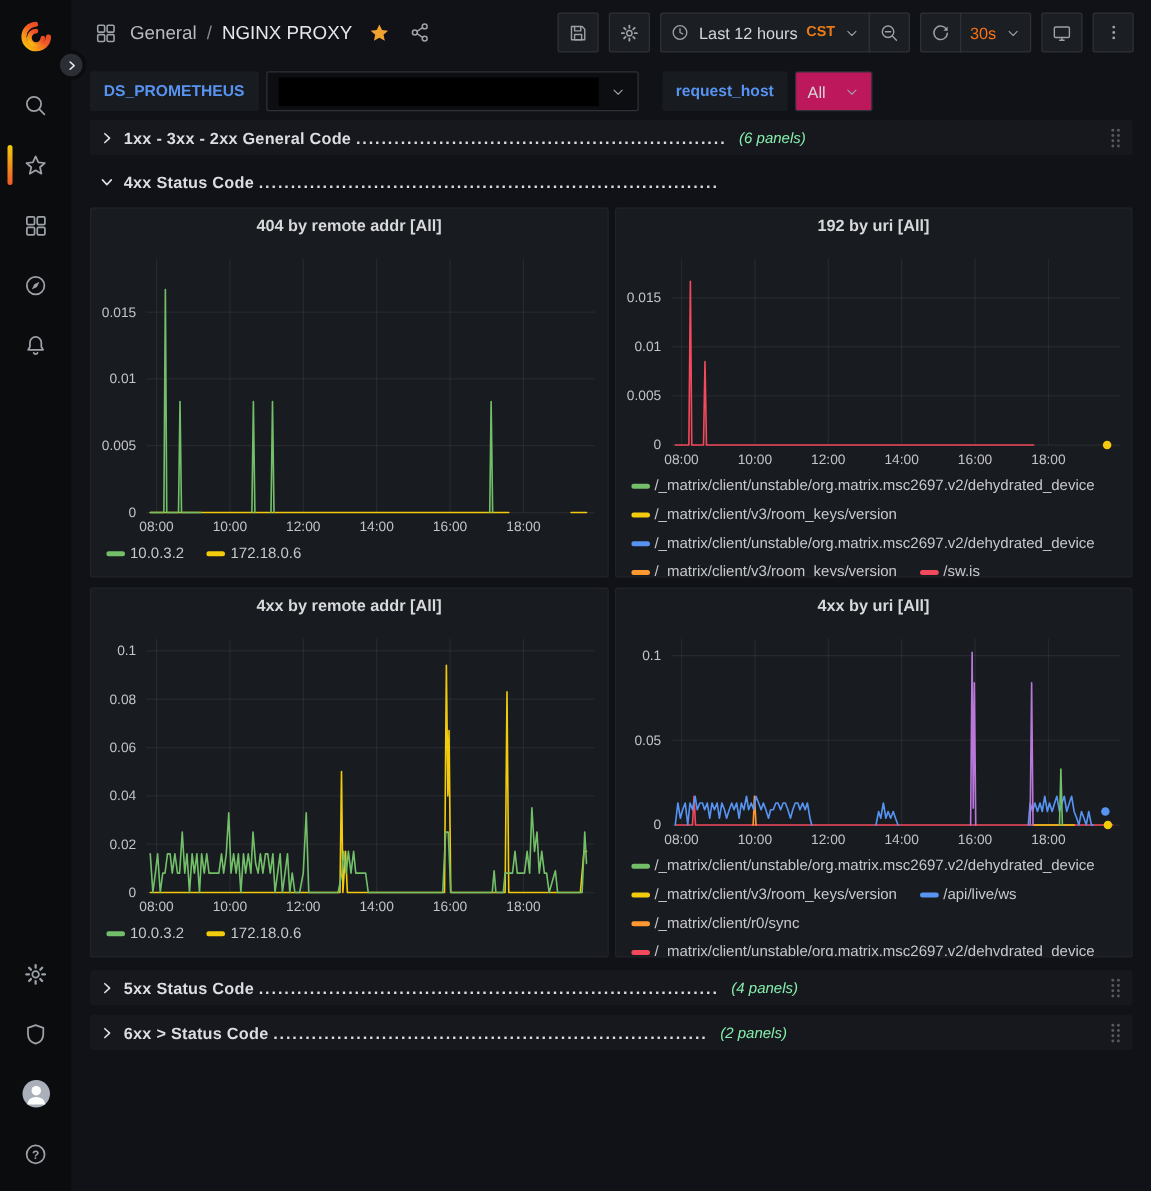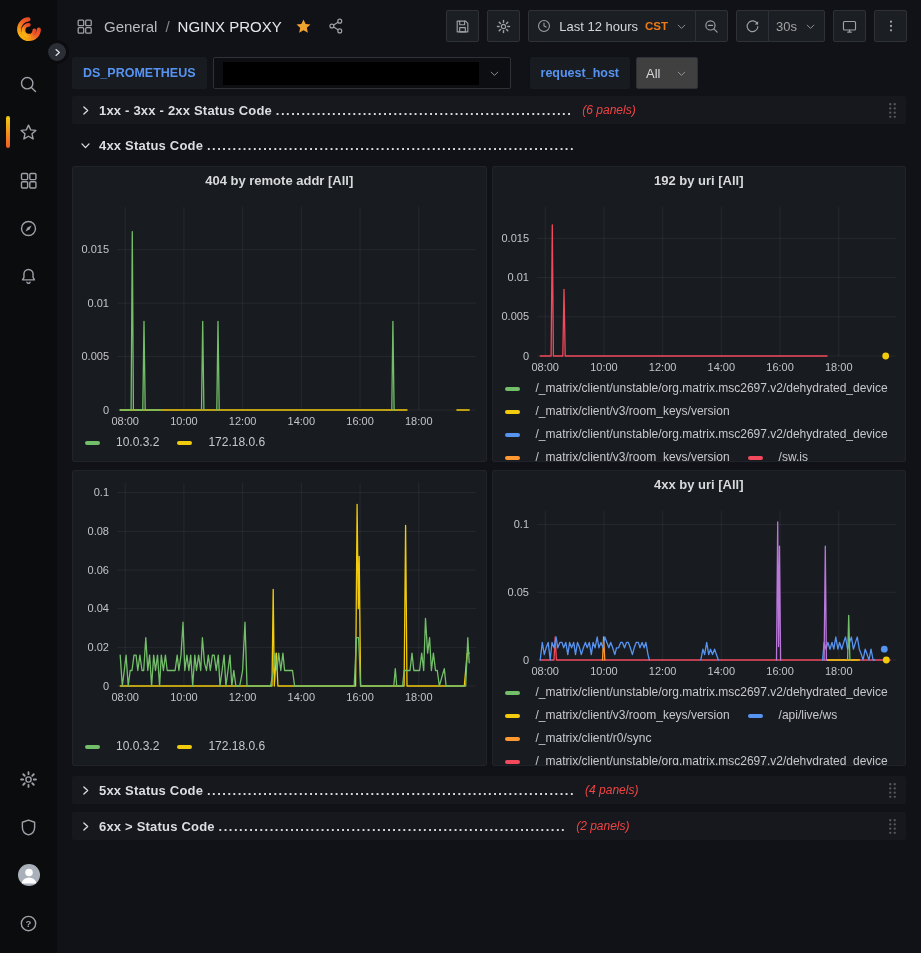--- a/index.html
+++ b/index.html
@@ -27,47 +27,47 @@
   .crumb-sep { font-size:15px; color:#85878d; }
   .crumb-title { font-size:15px; color:#e6e7ea; }
   .flat-btn { background:none; border:none; padding:2px; margin-left:10px; cursor:pointer; display:flex; align-items:center; }
   .nav-right { margin-left:auto; display:flex; align-items:center; gap:8px; }
   .icon-btn { height:32px; min-width:33px; border:1px solid #2e3138; background:#1b1e23; border-radius:2px; display:flex; align-items:center; justify-content:center; padding:0 7px; gap:7px; cursor:pointer; color:#d5d6da; }
   .btn-group { display:flex; }
   .btn-group .icon-btn:first-child { border-radius:2px 0 0 2px; }
   .btn-group .icon-btn:last-child { border-radius:0 2px 2px 0; margin-left:-1px; }
   .time-text { font-size:13px; color:#d5d6da; white-space:nowrap; }
   .tz { font-size:11.5px; font-weight:700; color:#eb7b18; }
-  .interval { font-size:13px; color:#a3a3a3; }
+  .interval { font-size:13px; color:#f97316; }
 
   
   .subnav { height:42px; flex:none; display:flex; align-items:center; gap:6px; padding:0 15px; }
   .var-label { height:32px; display:flex; align-items:center; padding:0 11px; background:#181b1f; color:#5794f2; font-size:12.5px; font-weight:600; border-radius:2px; }
   .var-select { height:32px; background:#0c0e12; border:1px solid #2e3138; border-radius:2px; display:flex; align-items:center; padding:0 9px; gap:9px; cursor:pointer; }
   .redacted { width:256px; height:23px; background:#000; }
-  .var-select.small { background:#404040; min-width:62px; justify-content:space-between; font-size:13px; color:#d5d6da; }
+  .var-select.small { background:#be185d; min-width:62px; justify-content:space-between; font-size:13px; color:#d5d6da; }
 
   
   .dash { flex:1; padding:2px 15px 0; overflow:hidden; }
   .row-strip { height:28px; display:flex; align-items:center; background:#16181d; border-radius:2px; padding:0 7px; margin-bottom:8px; cursor:pointer; }
   .row-strip.bare { background:transparent; height:26px; margin:4px 0 8px; }
   .row-chev { flex:none; margin-right:7px; display:flex; }
   .row-title { font-size:13px; font-weight:700; color:#dcdde1; white-space:nowrap; overflow:hidden; letter-spacing:.2px; }
   .leader { letter-spacing:1.5px; }
-  .count { font-size:12px; font-style:italic; color:#ef4444; margin-left:10px; white-space:nowrap; }
+  .count { font-size:12px; font-style:italic; color:#86efac; margin-left:10px; white-space:nowrap; }
   .drag { margin-left:auto; cursor:grab; display:flex; padding:2px; }
 
   .grid { display:grid; grid-template-columns:1fr 1fr; gap:8px 5px; margin-bottom:10px; }
   .panel { height:296px; background:#181b1f; border:1px solid #202329; border-radius:2px; display:flex; flex-direction:column; min-width:0; overflow:hidden; }
   .panel-title { height:28px; line-height:28px; margin-top:0; text-align:center; font-size:13px; font-weight:600; color:#d8d9da; cursor:pointer; white-space:nowrap; overflow:hidden; }
   .chart { flex:1; min-height:0; }
   .legend { flex:none; padding:0 12px; display:flex; flex-wrap:wrap; column-gap:18px; row-gap:4px; align-content:flex-start; overflow:hidden; }
   .legend.single { height:28px; }
   .legend.multi { height:82px; }
-  .legend-item { display:flex; align-items:center; gap:16px; max-width:100%; white-space:nowrap; overflow:hidden; font-size:12px; line-height:19px; color:#c7c8cc; cursor:pointer; }
+  .legend-item { display:flex; align-items:center; gap:4px; max-width:100%; white-space:nowrap; overflow:hidden; font-size:12px; line-height:19px; color:#c7c8cc; cursor:pointer; }
   .legend-marker { width:15px; height:4px; border-radius:2px; flex:none; }
 </style>
 </head>
 <body>
 
 <div class="app">
 
   <aside class="sidebar">
     <div class="side-logo">
       <svg width="30" height="30" viewBox="0 0 26 26">
@@ -263,21 +263,21 @@
     </div>
 
     <div class="dash">
 
       <div class="row-strip">
         <span class="row-chev">
           <svg width="13" height="13" viewBox="0 0 24 24">
               <path d="M9 5.5 l7 6.5 -7 6.5" fill="none" stroke="#dcdde1" stroke-width="2.4" stroke-linecap="round" stroke-linejoin="round"></path>
             </svg>
         </span>
-        <span class="row-title"><span>1xx - 3xx - 2xx Status Code </span><span class="leader">..........................................................</span></span>
+        <span class="row-title"><span>1xx - 3xx - 2xx General Code </span><span class="leader">..........................................................</span></span>
         <span class="count">(6 panels)</span>
         <span class="drag">
           <svg width="9" height="17" viewBox="0 0 10 19">
               <g fill="#55585f">
                 <circle cx="2.5" cy="2.5" r="1.3"></circle>
                 <circle cx="7.5" cy="2.5" r="1.3"></circle>
                 <circle cx="2.5" cy="7.2" r="1.3"></circle>
                 <circle cx="7.5" cy="7.2" r="1.3"></circle>
                 <circle cx="2.5" cy="11.9" r="1.3"></circle>
                 <circle cx="7.5" cy="11.9" r="1.3"></circle>
@@ -382,20 +382,21 @@
                 <span class="legend-marker" style="background: rgb(255, 152, 48);"></span>
                 <span>/_matrix/client/v3/room_keys/version</span>
               </span>
               <span class="legend-item">
                 <span class="legend-marker" style="background: rgb(242, 73, 92);"></span>
                 <span>/sw.js</span>
               </span>
             </div>
         </section>
         <section class="panel">
+          <h2 class="panel-title">4xx by remote addr [All]</h2>
           <div class="chart"><svg width="413" height="236" font-family="Liberation Sans, sans-serif" font-size="11">
                 <line x1="44" x2="403" y1="215" y2="215" stroke="rgba(204,204,220,0.08)"></line>
                 <text x="36" y="218.5" text-anchor="end" fill="#c3c4c9">0</text>
                 <line x1="44" x2="403" y1="176.33333333333334" y2="176.33333333333334" stroke="rgba(204,204,220,0.08)"></line>
                 <text x="36" y="179.83333333333334" text-anchor="end" fill="#c3c4c9">0.02</text>
                 <line x1="44" x2="403" y1="137.66666666666669" y2="137.66666666666669" stroke="rgba(204,204,220,0.08)"></line>
                 <text x="36" y="141.16666666666669" text-anchor="end" fill="#c3c4c9">0.04</text>
                 <line x1="44" x2="403" y1="99" y2="99" stroke="rgba(204,204,220,0.08)"></line>
                 <text x="36" y="102.5" text-anchor="end" fill="#c3c4c9">0.06</text>
                 <line x1="44" x2="403" y1="60.33333333333332" y2="60.33333333333332" stroke="rgba(204,204,220,0.08)"></line>

